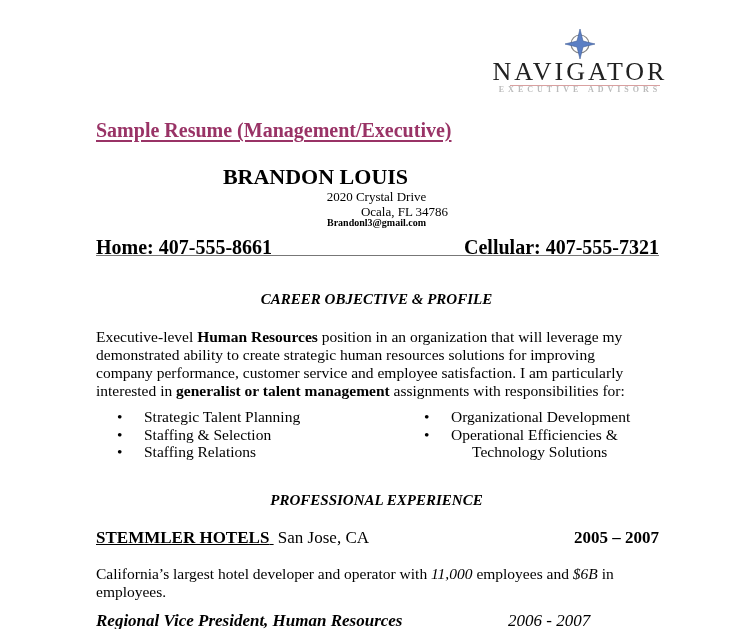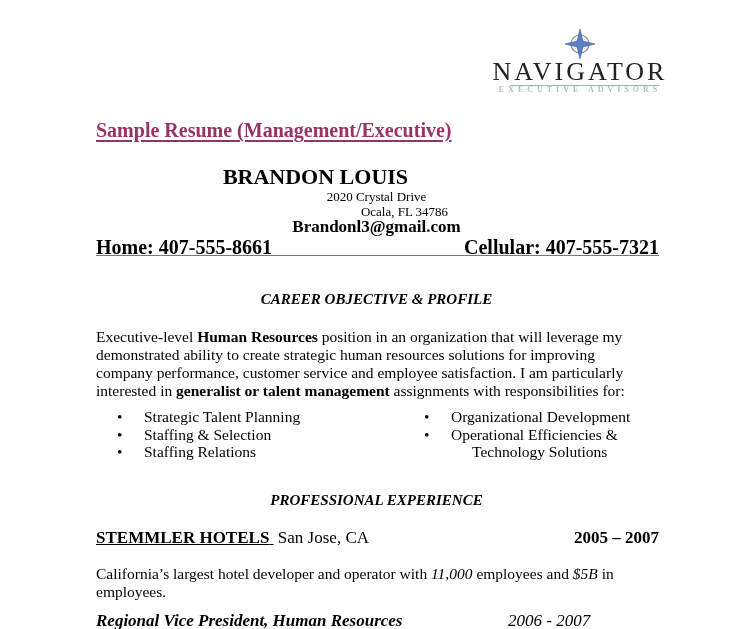--- a/index.html
+++ b/index.html
@@ -10,21 +10,21 @@
   .logo svg { position:absolute; left:94px; top:4px; }
   .logo-name { position:absolute; left:0; width:220px; top:33px; text-align:center;
                font-size:26px; letter-spacing:3px; color:#222; font-family:"Liberation Serif", serif; }
   .logo-sub { position:absolute; left:0; width:220px; top:61px; text-align:center;
               font-size:8px; letter-spacing:4px; color:#bbb; font-weight:bold; }
   .logo-rule { position:absolute; left:40px; width:150px; top:61px; height:1px; background:#c06060; opacity:0.6; }
   .title { left:96px; top:119px; font-size:20px; font-weight:bold; color:#993366;
            text-decoration:underline; text-underline-offset:3px; }
   .name { left:0; width:631px; top:164px; text-align:center; font-size:22px; font-weight:bold; }
   .addr { left:0; width:753px; text-align:center; font-size:13px; }
-  .email { left:0; width:753px; top:217px; text-align:center; font-size:17px; font-weight:bold; }
+  .email { left:0; width:753px; top:217px; text-align:center; font-size:10px; font-weight:bold; }
   .phone { top:236px; font-size:20px; font-weight:bold; }
   .rule { left:96px; width:563px; top:255px; height:1px; background:#777; }
   .section { left:0; width:753px; text-align:center; font-size:15px; font-weight:bold; font-style:italic; }
   .para { left:96px; width:580px; font-size:15.5px; line-height:18px; }
   .bullet { font-size:15.5px; line-height:18px; }
   .bullet .dot { position:absolute; left:0; }
   .bullet .txt { position:absolute; left:27px; white-space:nowrap; }
   .row { font-size:17px; }
 </style>
 </head>
@@ -81,17 +81,17 @@
 <div class="abs bullet" style="left:424px; top:443px;">
     <span class="txt" style="left:48px;">Technology Solutions</span>
   </div>
 
 <div class="abs section" style="top:492px;">PROFESSIONAL EXPERIENCE</div>
 <div class="abs row" style="left:96px; top:528px;">
   <b style="text-decoration:underline;">STEMMLER HOTELS</b><span style="text-decoration:underline;">&nbsp;</span>&nbsp;<span>San Jose, CA</span>
 </div>
 <div class="abs row" style="right:94px; top:528px; font-weight:bold;">2005 – 2007</div>
 <div class="abs para" style="top:565px;">
-  <div><span>California’s largest hotel developer and operator with </span><i>11,000</i><span> employees and </span><i>$5B</i><span> in</span></div>
+  <div><span>California’s largest hotel developer and operator with </span><i>11,000</i><span> employees and </span><i>$6B</i><span> in</span></div>
   <div>employees.</div>
 </div>
 <div class="abs row" style="left:96px; top:611px; font-weight:bold; font-style:italic;">Regional Vice President, Human Resources</div>
 <div class="abs row" style="left:508px; top:611px; font-style:italic;">2006 - 2007</div>
 
 </body></html>

